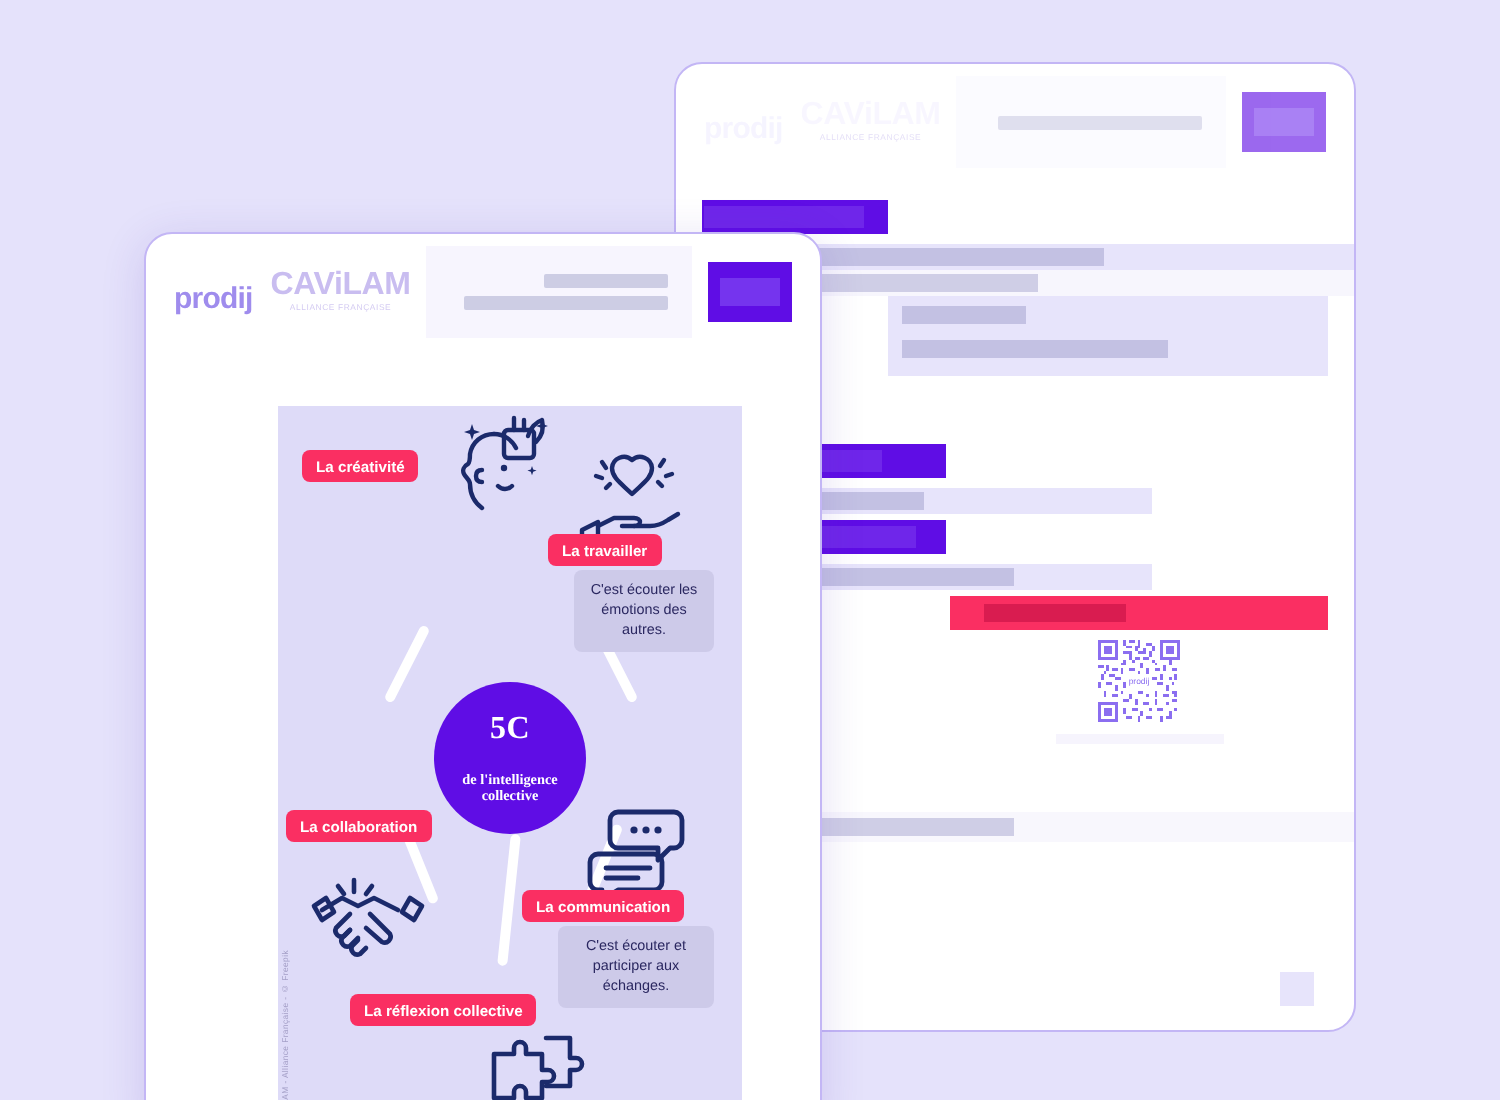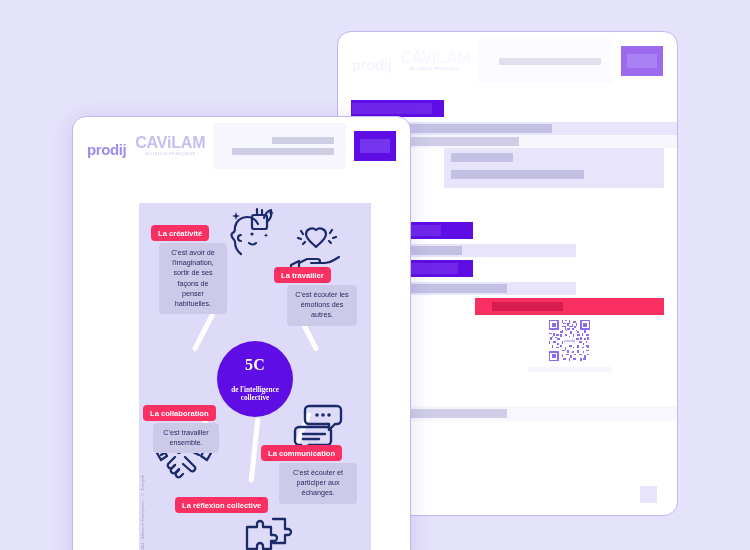--- a/index.html
+++ b/index.html
@@ -376,21 +376,20 @@
           <path d="M30 36c2 2 5 2 7 0"></path>
           <rect x="33" y="8" width="15" height="14" rx="2"></rect>
           <path d="M38 8V2M43 8V3"></path>
           <path d="M49 14c3-3 4-7 3-11-3 1-6 4-7 8"></path>
           <path d="M17 5l1 3 3 1-3 1-1 3-1-3-3-1 3-1z" fill="#1b2a6b" stroke="none"></path>
           <path d="M52 3l.8 2.2L55 6l-2.2.8L52 9l-.8-2.2L49 6l2.2-.8z" fill="#1b2a6b" stroke="none"></path>
           <path d="M47 26l.6 1.7 1.7.6-1.7.6-.6 1.7-.6-1.7-1.7-.6 1.7-.6z" fill="#1b2a6b" stroke="none"></path>
         </svg>
       </div>
       <div class="pill" style="left:12px;top:22px">La créativité</div>
-      <div class="blurb" style="left:20px;top:40px;width:68px">C'est avoir de l'imagination, sortir de ses façons de penser habituelles.</div>
 
       <div class="ico" style="left:150px;top:22px">
         <svg width="54" height="48" viewBox="0 0 54 48" fill="none" stroke="#1b2a6b" stroke-width="2.2" stroke-linecap="round" stroke-linejoin="round">
           <path d="M27 22c-5-5-10-8-10-13a6 6 0 0 1 10-4 6 6 0 0 1 10 4c0 5-5 8-10 13z"></path>
           <path d="M10 38l8-4h10c2 0 3 1 3 2s-1 2-3 2h-6"></path>
           <path d="M28 38h8c3 0 6-1 9-3l5-3"></path>
           <path d="M2 40l8-4v8l-8 2z"></path>
           <path d="M12 6l2 3M9 13l3 1M14 19l2-2"></path>
           <path d="M43 5l-2 3M47 12l-3 1M42 18l-2-2"></path>
         </svg>
@@ -427,18 +426,17 @@
           <path d="M20 28l-4 4a3 3 0 0 0 4 4l4-4"></path>
           <path d="M24 33l-3 3a3 3 0 0 0 4 4l3-3"></path>
           <path d="M6 18l10-6 8 4 8-4 12 6"></path>
           <path d="M30 20l10 10a3 3 0 0 1-4 4l-8-7"></path>
           <path d="M2 16l6-4 4 7-6 4z"></path>
           <path d="M56 16l-6-4-4 7 6 4z"></path>
           <path d="M22 3v6M14 6l3 4M31 6l-3 4"></path>
         </svg>
       </div>
       <div class="pill" style="left:4px;top:202px">La collaboration</div>
-      <div class="blurb" style="left:14px;top:220px;width:66px">C'est travailler ensemble.</div>
 
     </div>
   </div>
 
 </div>
 
 </body></html>

